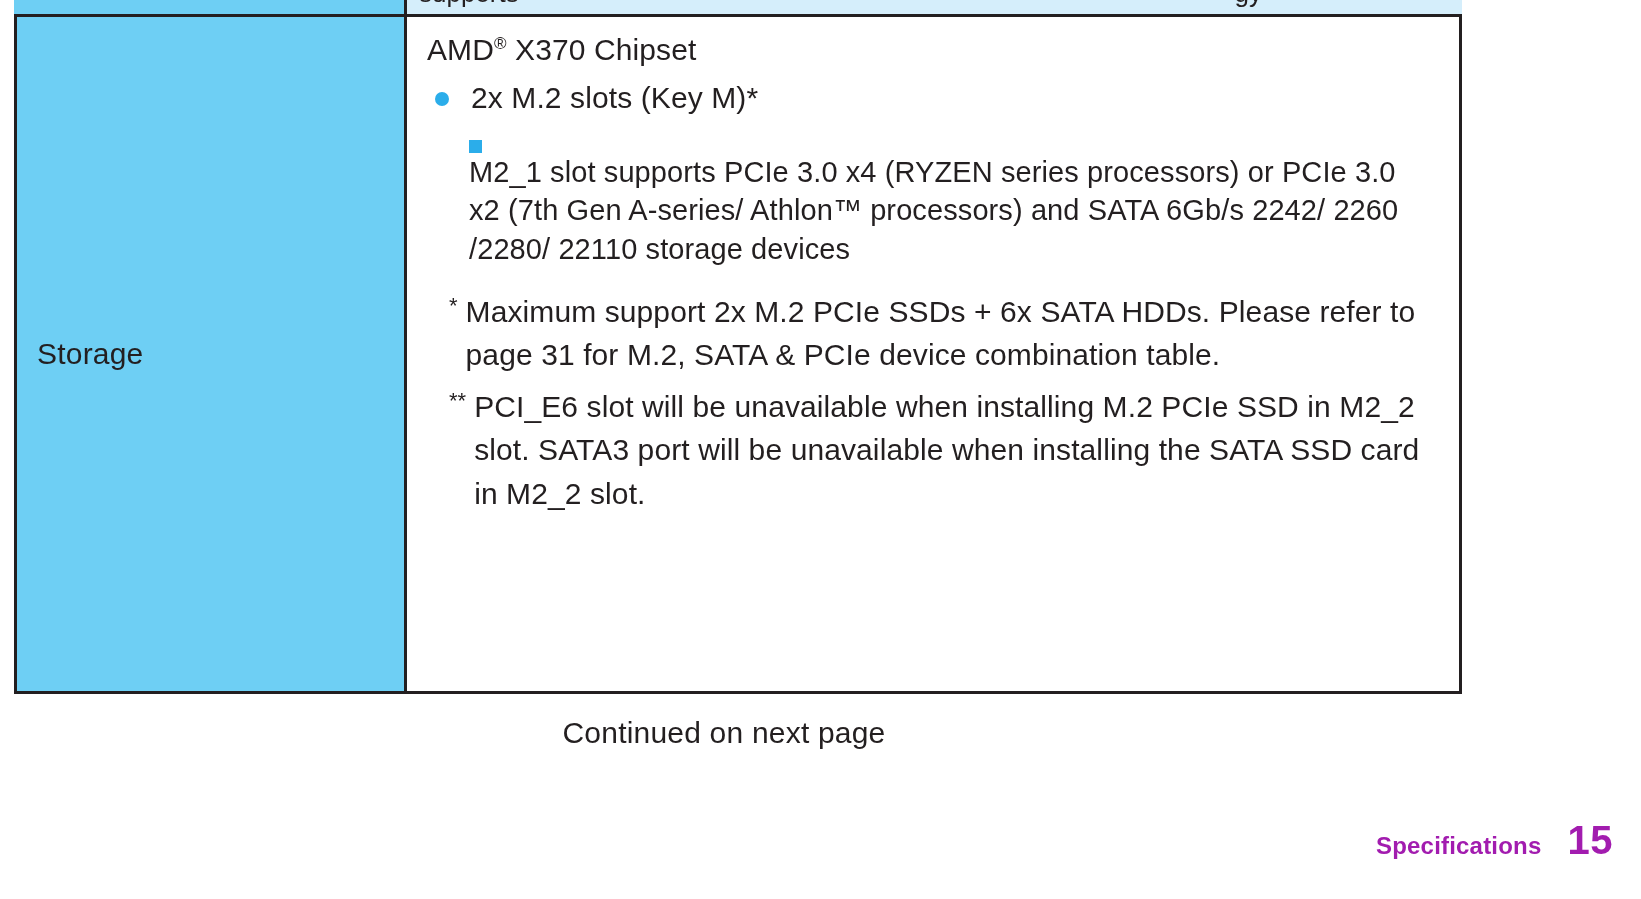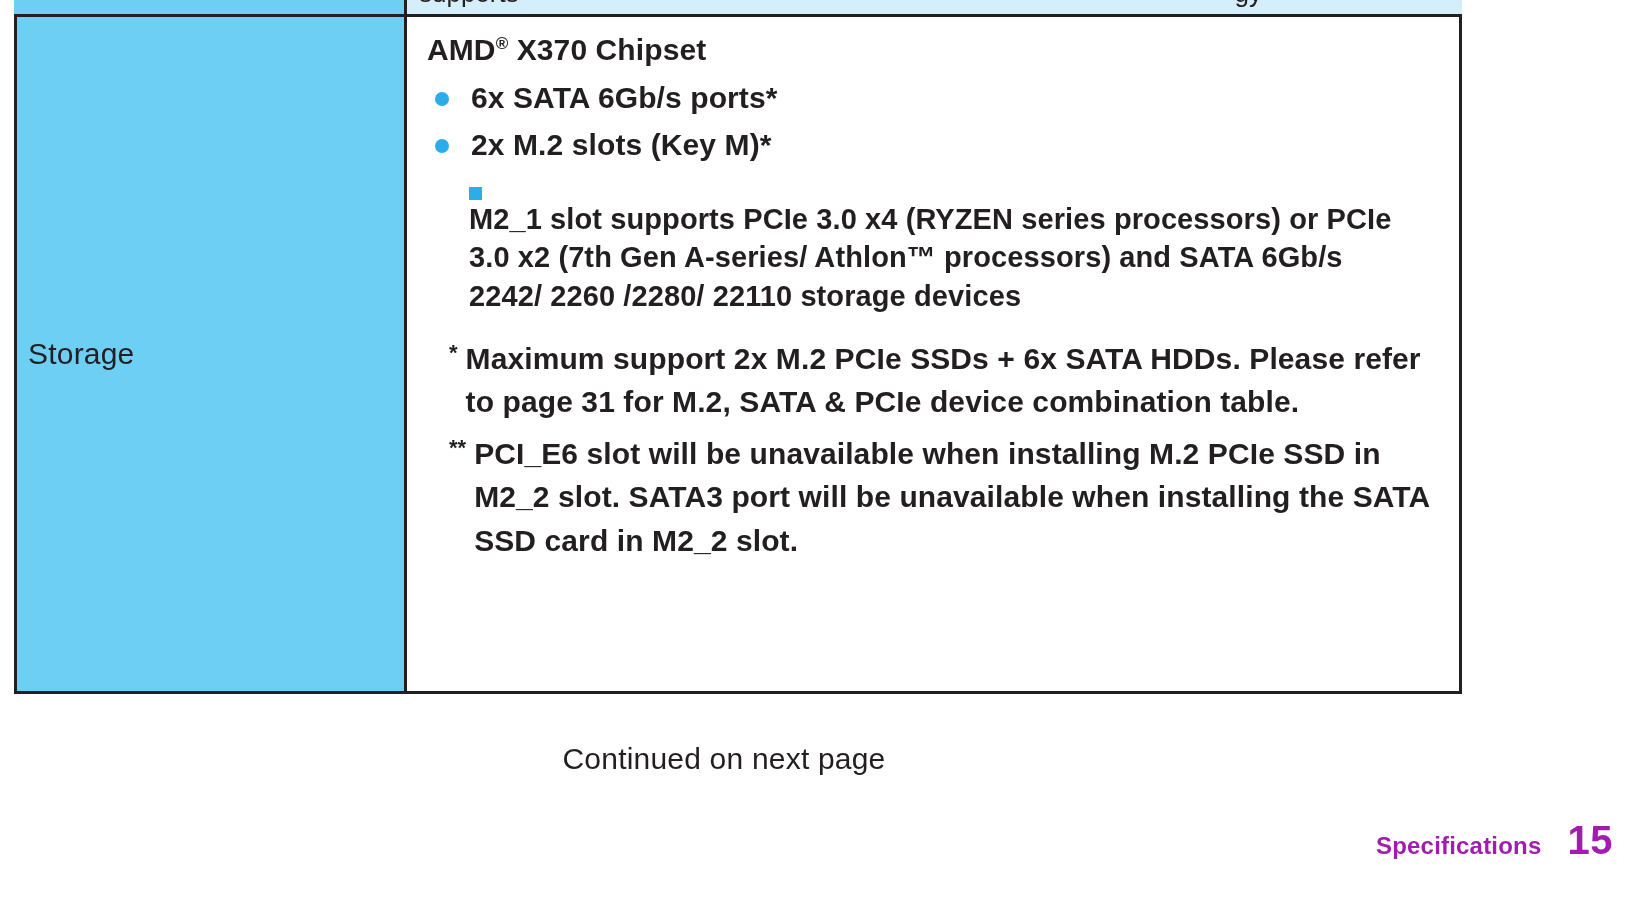--- a/index.html
+++ b/index.html
@@ -74,34 +74,33 @@
     display: flex;
     background: #ffffff;
   }
   .spec-label-cell {
     flex: 0 0 390px;
     background: #6ecff4;
     border-right: 3px solid #231f20;
     display: flex;
     align-items: center;
     box-sizing: border-box;
-    padding-left: 11px;
+    padding-left: 20px;
   }
   .spec-label-text {
     font-size: 30px;
     color: #231f20;
     letter-spacing: 0.2px;
   }
   .spec-value-cell {
     flex: 1 1 auto;
     background: #ffffff;
     box-sizing: border-box;
     padding: 18px 20px 10px 20px;
     position: relative;
-    font-weight: bold;
   }
 
   .chipset-heading {
     font-size: 30px;
     line-height: 1.0;
     margin: 0 0 16px 0;
     color: #231f20;
     letter-spacing: 0.1px;
   }
   .chipset-heading sup {
@@ -183,21 +182,20 @@
   
   .continued {
     position: absolute;
     left: 0;
     top: 716px;
     width: 1448px;
     text-align: center;
     font-size: 30px;
     color: #231f20;
     letter-spacing: 0.2px;
-    margin-top: 26px;
   }
 
   
   .footer {
     position: absolute;
     right: 28px;
     bottom: 36px;
     display: flex;
     align-items: baseline;
     gap: 26px;
@@ -233,24 +231,20 @@
     <div class="spec-label-cell">
       <span class="spec-label-text">Storage</span>
     </div>
 
     <div class="spec-value-cell">
 
       <div class="chipset-heading">
         <span>AMD</span><sup>®</sup><span> X370 Chipset</span>
       </div>
 
-      <div class="bullet-l1">
-        <span class="bullet-dot"></span>
-        <span class="bullet-l1-text">6x SATA 6Gb/s ports*</span>
-      </div>
 
       <div class="bullet-l1">
         <span class="bullet-dot"></span>
         <span class="bullet-l1-text">2x M.2 slots (Key M)*</span>
       </div>
 
       <div class="bullet-l2">
         <span class="bullet-square"></span>
         <span class="bullet-l2-text">M2_1 slot supports PCIe 3.0 x4 (RYZEN series processors) or PCIe 3.0 x2 (7th Gen A-series/ Athlon™ processors) and SATA 6Gb/s 2242/ 2260 /2280/ 22110 storage devices</span>
       </div>

